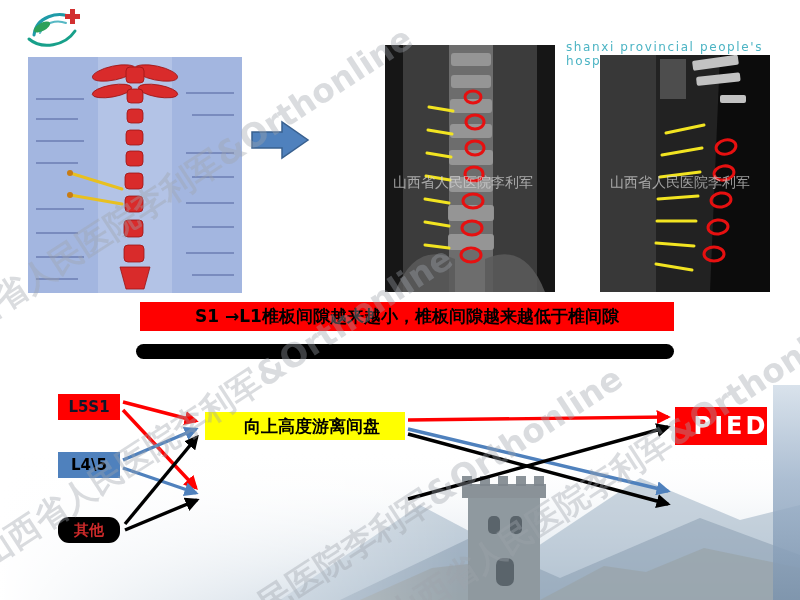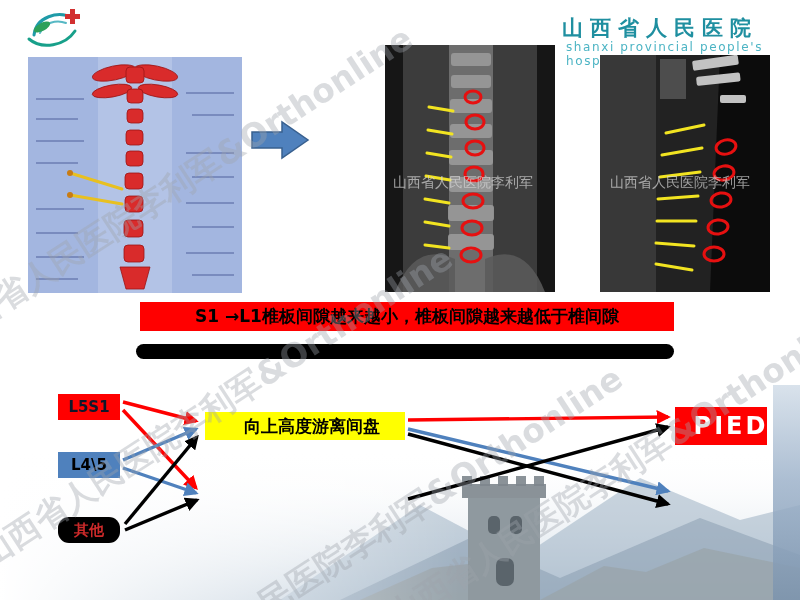--- a/index.html
+++ b/index.html
@@ -86,21 +86,20 @@
     <svg width="66" height="44" viewBox="0 0 66 44">
       <path d="M14,30 C16,12 38,5 53,13" stroke="#1f9ba8" stroke-width="3" fill="none" stroke-linecap="round"></path>
       <path d="M9,34 C22,45 45,41 55,26" stroke="#18a08a" stroke-width="3" fill="none" stroke-linecap="round"></path>
       <path d="M20,28 C24,18 36,14 46,18" stroke="#56b8c4" stroke-width="2" fill="none" stroke-linecap="round"></path>
       <ellipse cx="22" cy="22" rx="9" ry="4" fill="#2ca05a" transform="rotate(-28 22 22)"></ellipse>
       <rect x="50" y="4" width="5" height="15" fill="#d23030"></rect>
       <rect x="45" y="9" width="15" height="5" fill="#d23030"></rect>
     </svg>
   </div>
 
-  <div class="hospital-name">山西省人民医院</div>
   <div class="hospital-sub">shanxi provincial people's hospital</div>
 
   <div class="img" style="left:28px;top:57px;width:214px;height:236px;">
     <svg width="214" height="236" viewBox="0 0 214 236">
       <rect width="214" height="236" fill="#a3b6e0"></rect>
       <rect x="70" y="0" width="74" height="236" fill="#c3cfec" opacity="0.5"></rect>
 
       <g stroke="#3a4a8a" stroke-width="1.2" opacity="0.8">
         <line x1="8" y1="42" x2="56" y2="42"></line>
           <line x1="8" y1="62" x2="50" y2="62"></line>

